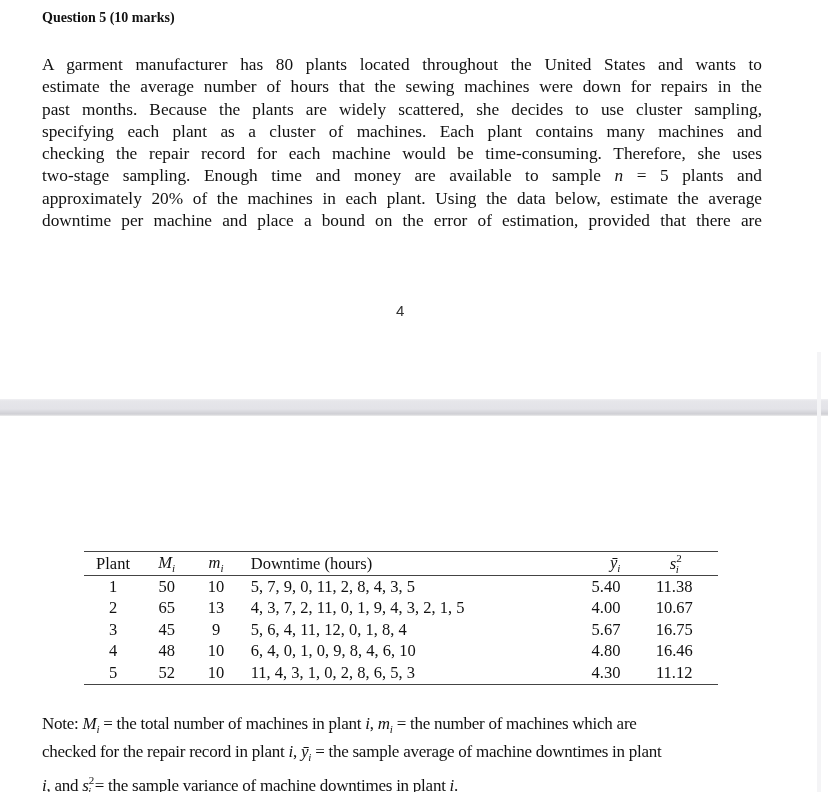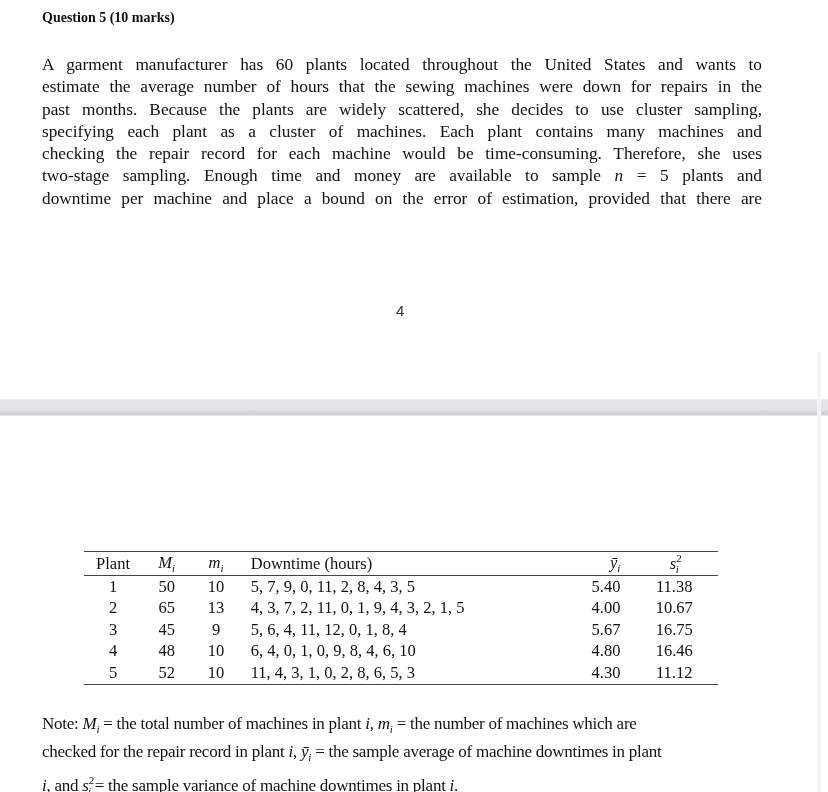--- a/index.html
+++ b/index.html
@@ -49,26 +49,27 @@
       font-size: 17px; line-height: 22.5px;
     }
     .note .line { display: block; white-space: nowrap; letter-spacing: -0.25px; }
   </style>
 </head>
 <body>
 
 <div class="title">Question 5 (10 marks)</div>
 
 <div class="para">
-  <span class="line">A garment manufacturer has 60 plants located throughout the United States and wants to</span>
+  <span class="line">A garment manufacturer has 80 plants located throughout the United States and wants to</span>
   <span class="line">estimate the average number of hours that the sewing machines were down for repairs in the</span>
   <span class="line">past months. Because the plants are widely scattered, she decides to use cluster sampling,</span>
   <span class="line">specifying each plant as a cluster of machines. Each plant contains many machines and</span>
   <span class="line">checking the repair record for each machine would be time-consuming. Therefore, she uses</span>
   <span class="line">two-stage sampling. Enough time and money are available to sample <i>n</i> = 5 plants and</span>
+  <span class="line">approximately 20% of the machines in each plant. Using the data below, estimate the average</span>
   <span class="line">downtime per machine and place a bound on the error of estimation, provided that there are</span>
 </div>
 
 <div class="page-num">4</div>
 
 <div class="page-break"></div>
 <div class="right-edge"></div>
 
 <div class="table-wrap">
   <table>

